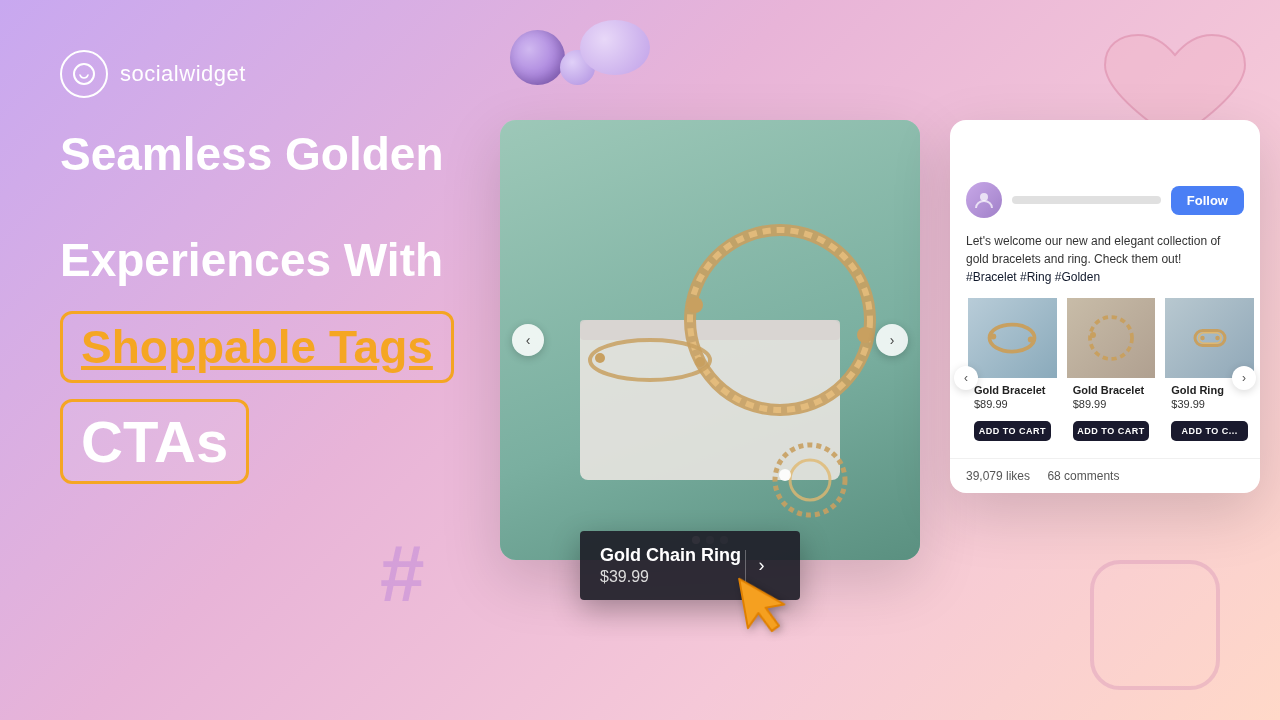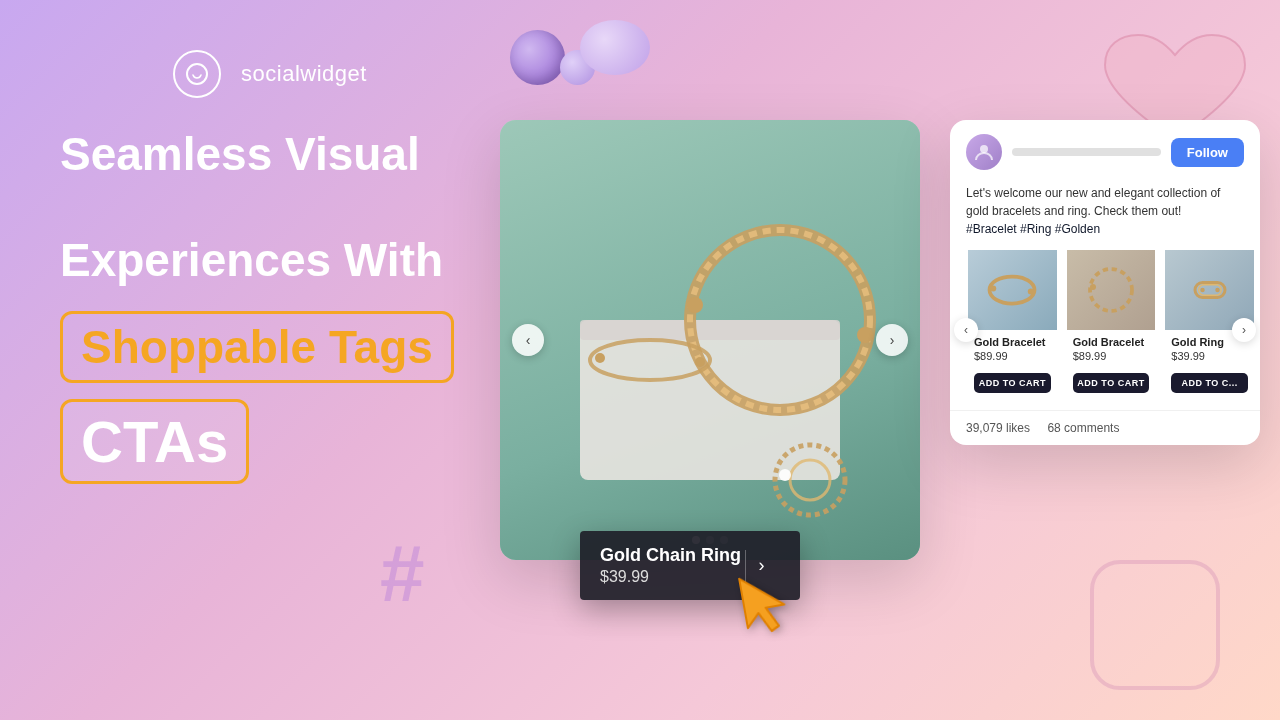--- a/index.html
+++ b/index.html
@@ -22,23 +22,22 @@
     
     .left-panel {
       position: absolute;
       left: 60px;
       top: 50px;
       width: 420px;
     }
     .logo-row {
       display: flex;
       align-items: center;
-      gap: 20px;
+      gap: 12px;
       margin-bottom: 30px;
-      justify-content: center;
     }
     .logo-icon {
       width: 48px; height: 48px;
       border: 2.5px solid white;
       border-radius: 50%;
       display: flex; align-items: center; justify-content: center;
       color: white;
       font-size: 20px;
     }
     .logo-text {
@@ -67,20 +66,21 @@
       font-weight: 800;
     }
     .highlight-box {
       border: 3px solid #f5a623;
       border-radius: 12px;
       padding: 6px 18px;
       color: #f5a623;
       font-size: 46px;
       font-weight: 800;
       display: inline-block;
+      text-decoration: underline;
     }
     .highlight-box-purple {
       border: 3px solid #f5a623;
       border-radius: 12px;
       padding: 6px 18px;
       color: white;
       font-size: 58px;
       font-weight: 800;
       display: inline-block;
       background: rgba(255,255,255,0.08);
@@ -105,20 +105,21 @@
       border-radius: 16px;
       box-shadow: 0 20px 60px rgba(0,0,0,0.15);
       overflow: hidden;
       z-index: 10;
     }
     .post-header {
       display: flex;
       align-items: center;
       justify-content: space-between;
       padding: 14px 16px;
+      margin-top: 48px;
     }
     .post-avatar {
       width: 36px; height: 36px;
       border-radius: 50%;
       background: linear-gradient(135deg, #c8a8e8, #a080c8);
       display: flex; align-items: center; justify-content: center;
       color: white; font-size: 14px; font-weight: bold;
       flex-shrink: 0;
     }
     .post-username-bar {
@@ -397,21 +398,21 @@
     <div class="logo-icon">
       <svg width="24" height="24" viewBox="0 0 24 24" fill="none" xmlns="http://www.w3.org/2000/svg">
         <circle cx="12" cy="12" r="10" stroke="white" stroke-width="2"></circle>
         <path d="M8 13 C8 13 9 16 12 16 C15 16 16 13 16 13" stroke="white" stroke-width="1.5" stroke-linecap="round"></path>
       </svg>
     </div>
     <span class="logo-text">socialwidget</span>
   </div>
 
   <div class="headline">
-    <span>Seamless Visual</span><br>
+    <span>Seamless Golden</span><br>
     <br>
     <span>Experiences With</span>
   </div>
 
   <div class="tag-line">
     <div class="highlight-box">Shoppable Tags</div>
   </div>
 
   <div class="tag-line">
     <div class="highlight-box-purple">CTAs</div>

